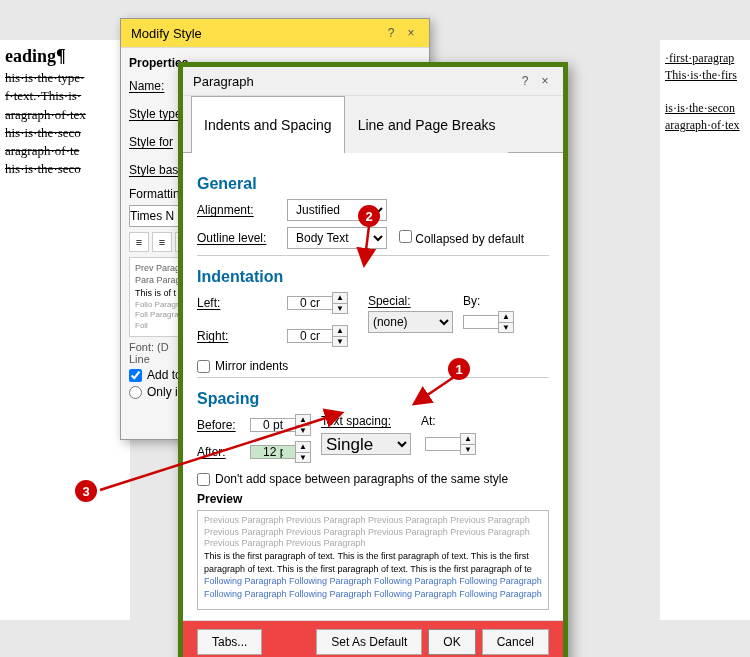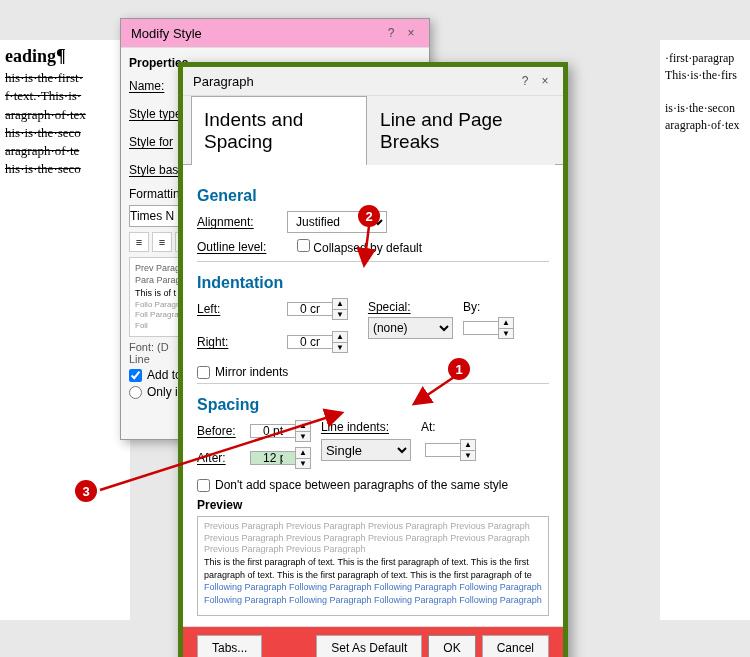--- a/index.html
+++ b/index.html
@@ -54,35 +54,36 @@
       height: 580px;
       background: white;
       padding: 10px 5px;
       font-size: 12px;
       overflow: hidden;
     }
     .doc-right-content {
       font-family: 'Times New Roman', Times, serif;
       font-size: 12px;
       line-height: 1.4;
+      text-decoration: underline;
     }
 
     
     .modify-style-dialog {
       position: absolute;
       top: 18px;
       left: 120px;
       width: 310px;
       background: #f5f5f5;
       border: 1px solid #999;
       box-shadow: 3px 3px 10px rgba(0,0,0,0.3);
       z-index: 10;
     }
     .modify-style-titlebar {
-      background: #f9a8d4;
+      background: #fde047;
       border-bottom: 1px solid #ddd;
       padding: 6px 10px;
       display: flex;
       align-items: center;
       justify-content: space-between;
     }
     .modify-style-title {
       font-size: 13px;
       font-weight: normal;
       color: #000;
@@ -190,22 +191,22 @@
     }
 
     
     .tabs-bar {
       display: flex;
       border-bottom: 1px solid #aaa;
       background: #f0f0f0;
       padding: 0 8px;
     }
     .tab {
-      padding: 12px 12px;
-      font-size: 19px;
+      padding: 20px 12px;
+      font-size: 14px;
       cursor: pointer;
       border: 1px solid transparent;
       border-bottom: none;
       margin-bottom: -1px;
       background: #f0f0f0;
     }
     .tab.active {
       background: white;
       border-color: #aaa;
       border-bottom-color: white;
@@ -440,21 +441,21 @@
     }
   </style>
 </head>
 <body>
 
 <div class="bg-document"></div>
 
 <div class="doc-left">
   <div class="doc-left-content">
     <div class="doc-heading">eading¶</div>
-    <div><span class="doc-strikethrough">his·is·the·first·</span></div>
+    <div><span class="doc-strikethrough">his·is·the·type·</span></div>
     <div><span class="doc-strikethrough">f·text.·This·is·</span></div>
     <div><span class="doc-strikethrough">aragraph·of·tex</span></div>
     <div><span class="doc-strikethrough">his·is·the·seco</span></div>
     <div><span class="doc-strikethrough">aragraph·of·te</span></div>
     <div><span class="doc-strikethrough">his·is·the·seco</span></div>
   </div>
 </div>
 
 <div class="doc-right">
   <div class="doc-right-content">
@@ -579,20 +580,23 @@
       <div class="inline-select-wrap">
         <select class="para-select">
           <option>Justified</option>
         </select>
       </div>
     </div>
 
     <div class="para-field-row">
       <span class="para-field-label">Outline level:</span>
       <div class="inline-select-wrap">
+        <select class="para-select">
+          <option>Body Text</option>
+        </select>
         <span style="margin-left:10px;font-size:12px;">
           <input type="checkbox" style="">
           <span>Collapsed by default</span>
         </span>
       </div>
     </div>
 
     <hr class="divider">
 
     <div class="section-label">Indentation</div>
@@ -667,26 +671,26 @@
             <input type="text" value="12 pt" style="background: rgb(200, 230, 201);">
             <div class="spinner-buttons">
               <button class="spinner-up">▲</button>
               <button class="spinner-down">▼</button>
             </div>
           </div>
         </div>
       </div>
       <div>
         <div class="spacing-row">
-          <span class="line-spacing-label">Line indents:</span>
+          <span class="line-spacing-label">Text spacing:</span>
           <span style="font-size:12px;margin-right:4px;"></span>
           <span style="font-size:12px;">At:</span>
         </div>
         <div class="spacing-row">
-          <select style="width:90px;height:22px;font-size:13px;border:1px solid #aaa;">
+          <select style="width:90px;height:22px;font-size:17px;border:1px solid #aaa;">
             <option>Single</option>
           </select>
           <div class="spinner-input" style="margin-left:6px;">
             <input type="text" value="" style="width: 35px;">
             <div class="spinner-buttons">
               <button class="spinner-up">▲</button>
               <button class="spinner-down">▼</button>
             </div>
           </div>
         </div>

